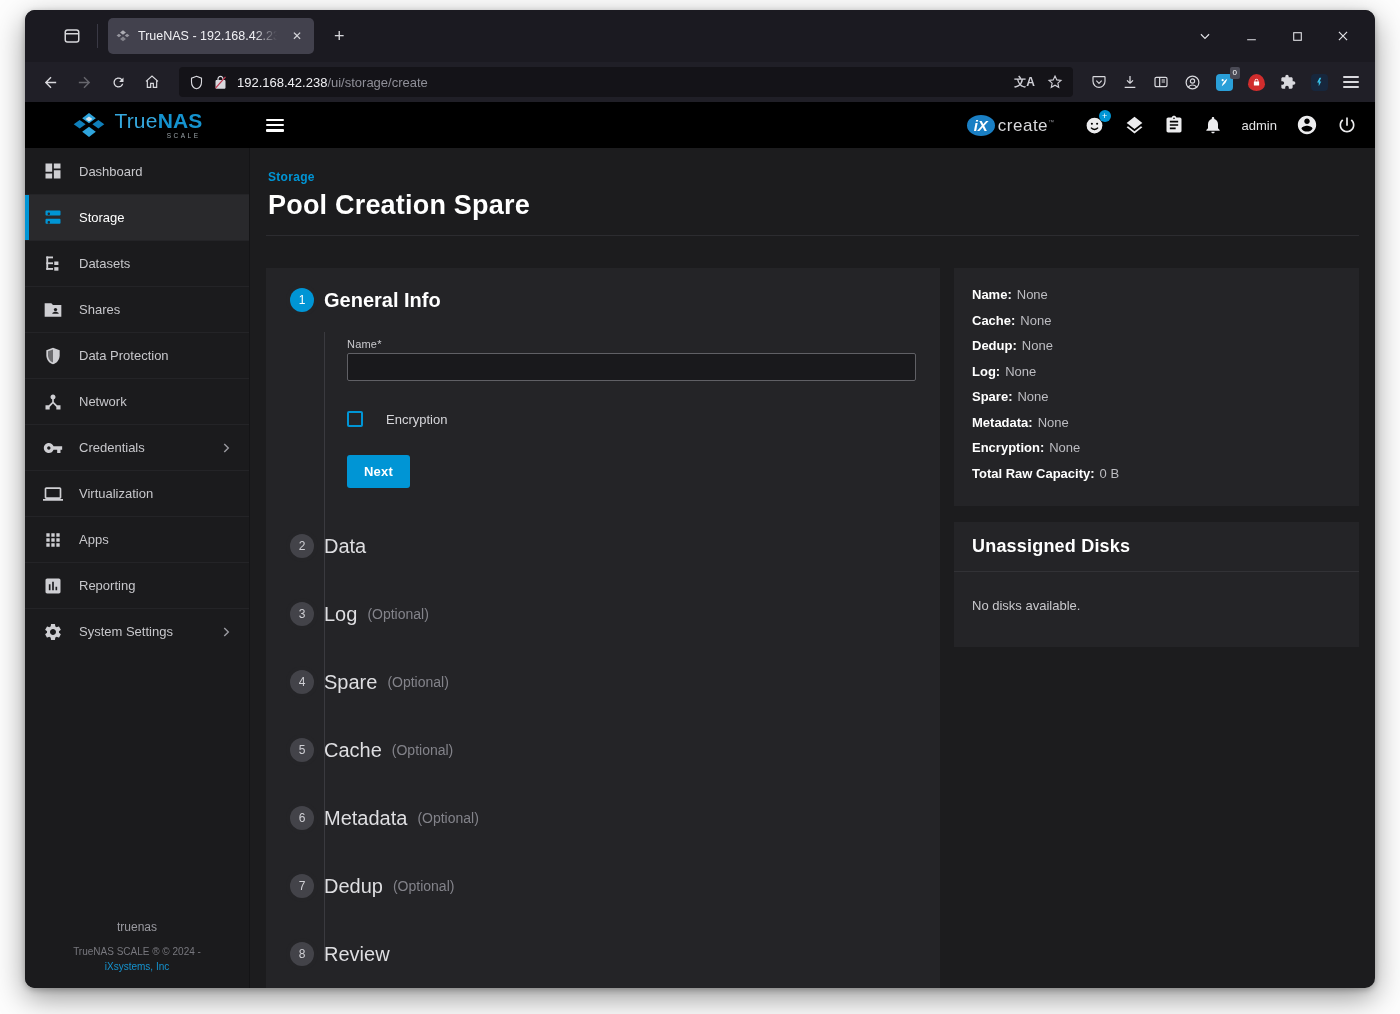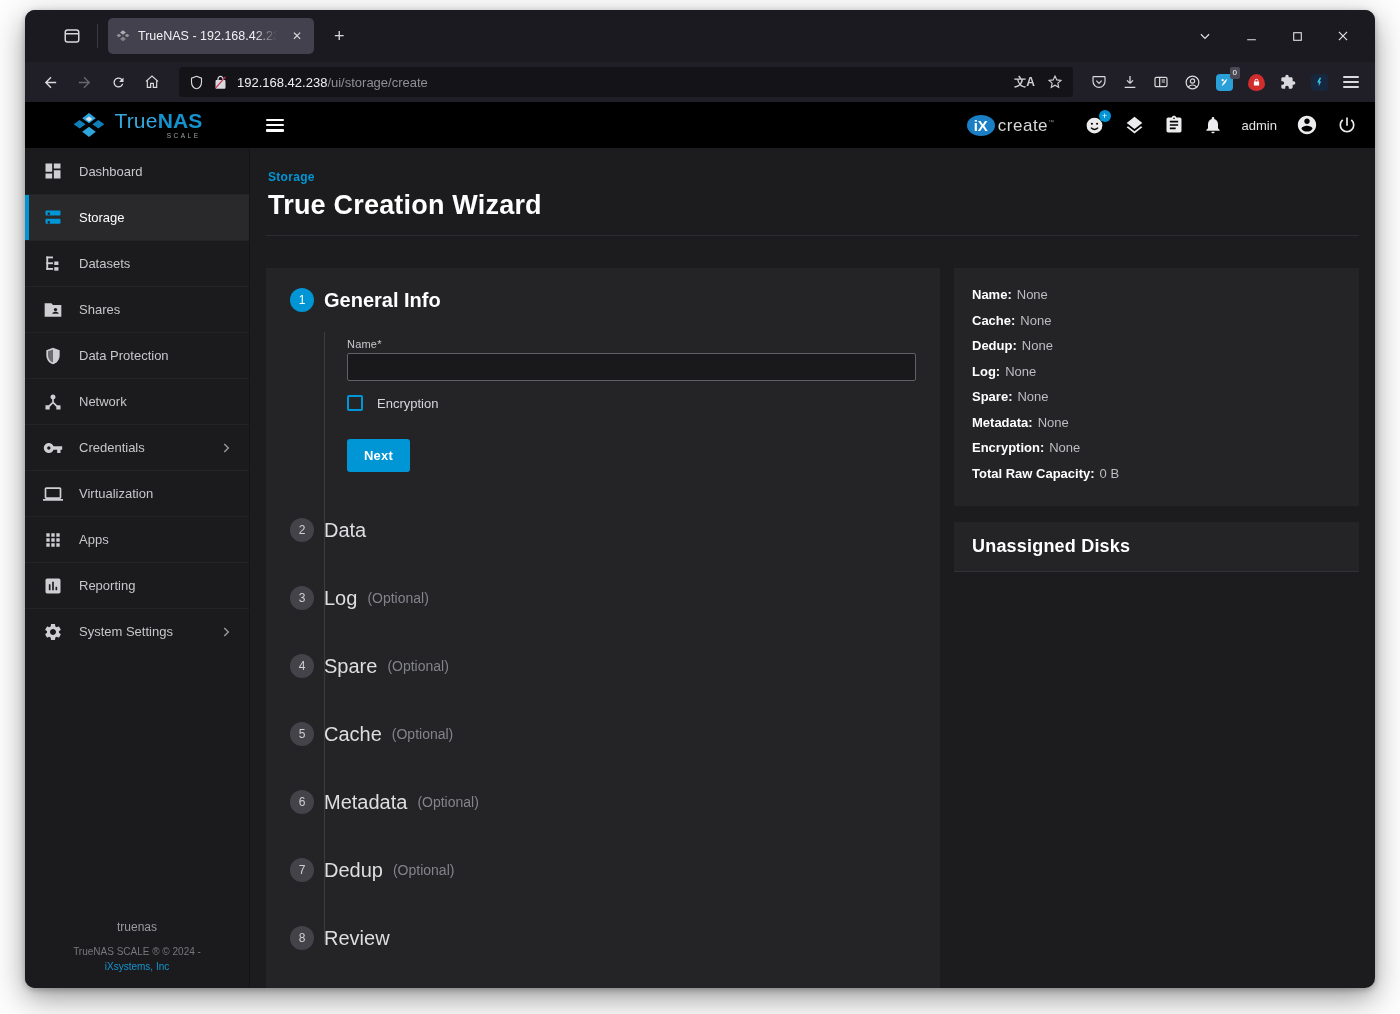--- a/index.html
+++ b/index.html
@@ -53,21 +53,21 @@
   .brand-box{width:225px;display:flex;align-items:center;justify-content:center;gap:8px;flex:none}
   .brand-text{line-height:1}
   .brand-name{font-size:21px;font-weight:400;color:#35a8de;letter-spacing:.2px}
   .brand-name b{font-weight:700;color:#1593cf}
   .brand-sub{font-size:6.5px;letter-spacing:2.5px;color:#9aa3a8;margin-top:2px;text-align:right;padding-right:2px}
   .menu-btn{margin-left:16px;color:#fff}
   .menu-btn .hamb{width:18px;height:13px}
   .menu-btn .hamb i{height:2.2px}
   .hdr-right{margin-left:auto;display:flex;align-items:center;gap:19px;padding-right:18px;color:#e8e8ea}
   .ix-logo{display:flex;align-items:baseline;gap:3px;margin-right:10px}
-  .ix-mark{background:#1a7fc4;color:#fff;font-weight:700;font-size:15px;padding:2px 7px;border-radius:50%}
+  .ix-mark{background:#1a7fc4;color:#fff;font-style:italic;font-weight:700;font-size:15px;padding:2px 7px;border-radius:50%}
   .ix-text{color:#d9d9dc;font-size:17px;letter-spacing:.5px}
   .ix-tm{font-size:6px;color:#8a8a90;vertical-align:super}
   .hdr-icon{position:relative;display:flex;align-items:center;justify-content:center;color:#ececee}
   .hdr-badge{position:absolute;top:-5px;right:-6px;width:12px;height:12px;border-radius:50%;background:var(--accent);color:#fff;font-size:9px;line-height:12px;text-align:center}
   .admin-label{font-size:13px;color:#e4e4e6}
   
   .app-body{display:flex;height:840px}
   .sidebar{width:225px;flex:none;background:#1b1b1d;display:flex;flex-direction:column;border-right:1px solid #141416}
   .nav-item{height:46px;display:flex;align-items:center;gap:16px;padding:0 16px 0 18px;color:#c7c7cb;font-size:13px;position:relative;border-top:1px solid #242427}
   .nav-item:first-child{border-top:none}
@@ -91,21 +91,21 @@
   .step-head{display:flex;align-items:center;gap:10px;position:relative}
   .step-circle{width:24px;height:24px;border-radius:50%;background:#434349;color:#cfcfd4;font-size:12px;display:flex;align-items:center;justify-content:center;flex:none;position:relative;z-index:1;box-shadow:0 0 0 4px var(--card-bg)}
   .step-head.active .step-circle{background:var(--accent);color:#fff}
   .step-label{font-size:20px;color:#dedee1;font-weight:400}
   .step-head.active .step-label{color:#fff;font-weight:700}
   .step-optional{font-size:14px;color:#83838a}
   .step.collapsed{padding:22px 0}
   .step1-content{margin-left:57px;margin-top:26px;margin-bottom:24px;max-width:594px}
   .field-label{font-size:11px;color:#c9c9cd;font-weight:400;letter-spacing:.2px}
   .text-input{margin-top:3px;width:100%;height:28px;background:#19191c;border:1px solid #606065;border-radius:2px;color:#fff;font-size:13px;padding:0 8px;outline:none;font-family:"Liberation Sans",sans-serif}
-  .check-row{display:flex;align-items:center;gap:14px;margin-top:14px}
+  .check-row{display:flex;align-items:center;gap:23px;margin-top:30px}
   .checkbox{width:16px;height:16px;border:2px solid var(--accent);border-radius:2px;background:transparent}
   .check-label{font-size:13px;color:#d6d6da}
   .next-btn{margin-top:28px;background:var(--accent);color:#fff;border:none;font-size:13px;font-weight:700;padding:9px 17px;border-radius:3px;font-family:"Liberation Sans",sans-serif;letter-spacing:.2px}
   
   .right-col{width:405px;flex:none;display:flex;flex-direction:column;gap:16px}
   .panel{background:var(--card-bg)}
   .panel-head{padding:14px 18px;border-bottom:1px solid var(--divider)}
   .panel-title{font-size:18px;font-weight:700;color:#fff;letter-spacing:.2px}
   .panel-body{padding:14px 18px 20px 18px}
   .cfg-row{font-size:13px;line-height:25.5px;white-space:nowrap}
@@ -452,21 +452,21 @@
       <div class="side-footer">
         <div class="side-host">truenas</div>
         <div class="side-copy">TrueNAS SCALE ® © 2024 -</div>
         <div class="side-link">iXsystems, Inc</div>
       </div>
     </div>
 
     <div class="main">
       <div class="page-head">
         <div class="breadcrumb">Storage</div>
-        <div class="page-title">True Creation Wizard</div>
+        <div class="page-title">Pool Creation Spare</div>
       </div>
       <div class="content-row">
 
         <div class="wizard-card">
           <div class="step-line"></div>
 
           <div class="step">
             <div class="step-head active">
               <span class="step-circle">1</span>
               <span class="step-label">General Info</span>
@@ -539,18 +539,21 @@
               <div class="cfg-row"><span class="cfg-label">Dedup:</span><span class="cfg-value">None</span></div>
               <div class="cfg-row"><span class="cfg-label">Log:</span><span class="cfg-value">None</span></div>
               <div class="cfg-row"><span class="cfg-label">Spare:</span><span class="cfg-value">None</span></div>
               <div class="cfg-row"><span class="cfg-label">Metadata:</span><span class="cfg-value">None</span></div>
               <div class="cfg-row"><span class="cfg-label">Encryption:</span><span class="cfg-value">None</span></div>
               <div class="cfg-row"><span class="cfg-label">Total Raw Capacity:</span><span class="cfg-value">0 B</span></div>
             </div>
           </div>
           <div class="panel">
             <div class="panel-head"><span class="panel-title">Unassigned Disks</span></div>
+            <div class="panel-body">
+              <div class="empty-text">No disks available.</div>
+            </div>
           </div>
         </div>
       </div>
     </div>
   </div>
 </div>
 
 </body></html>

